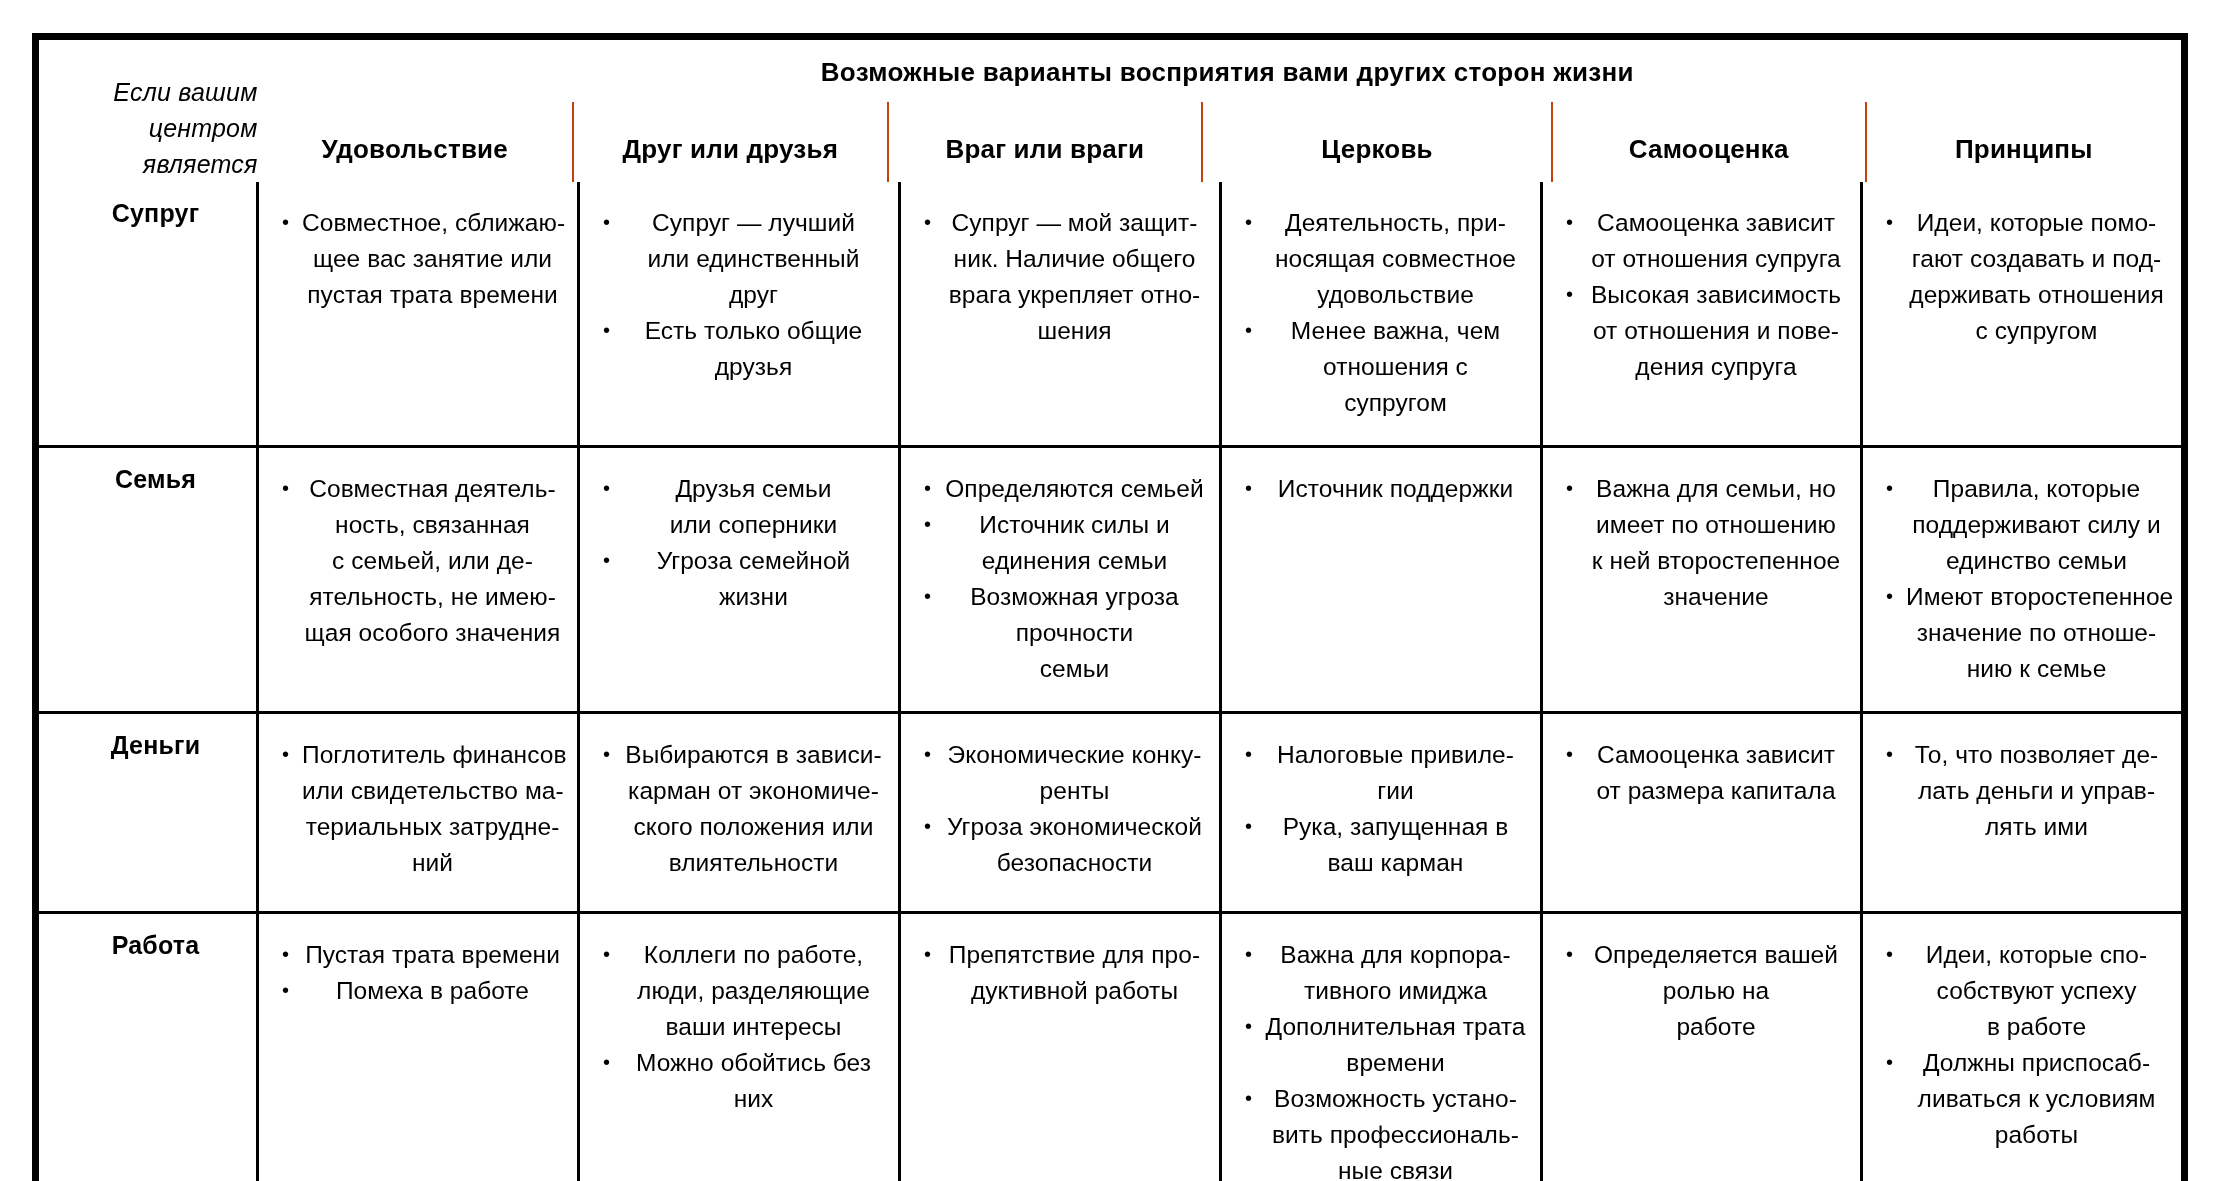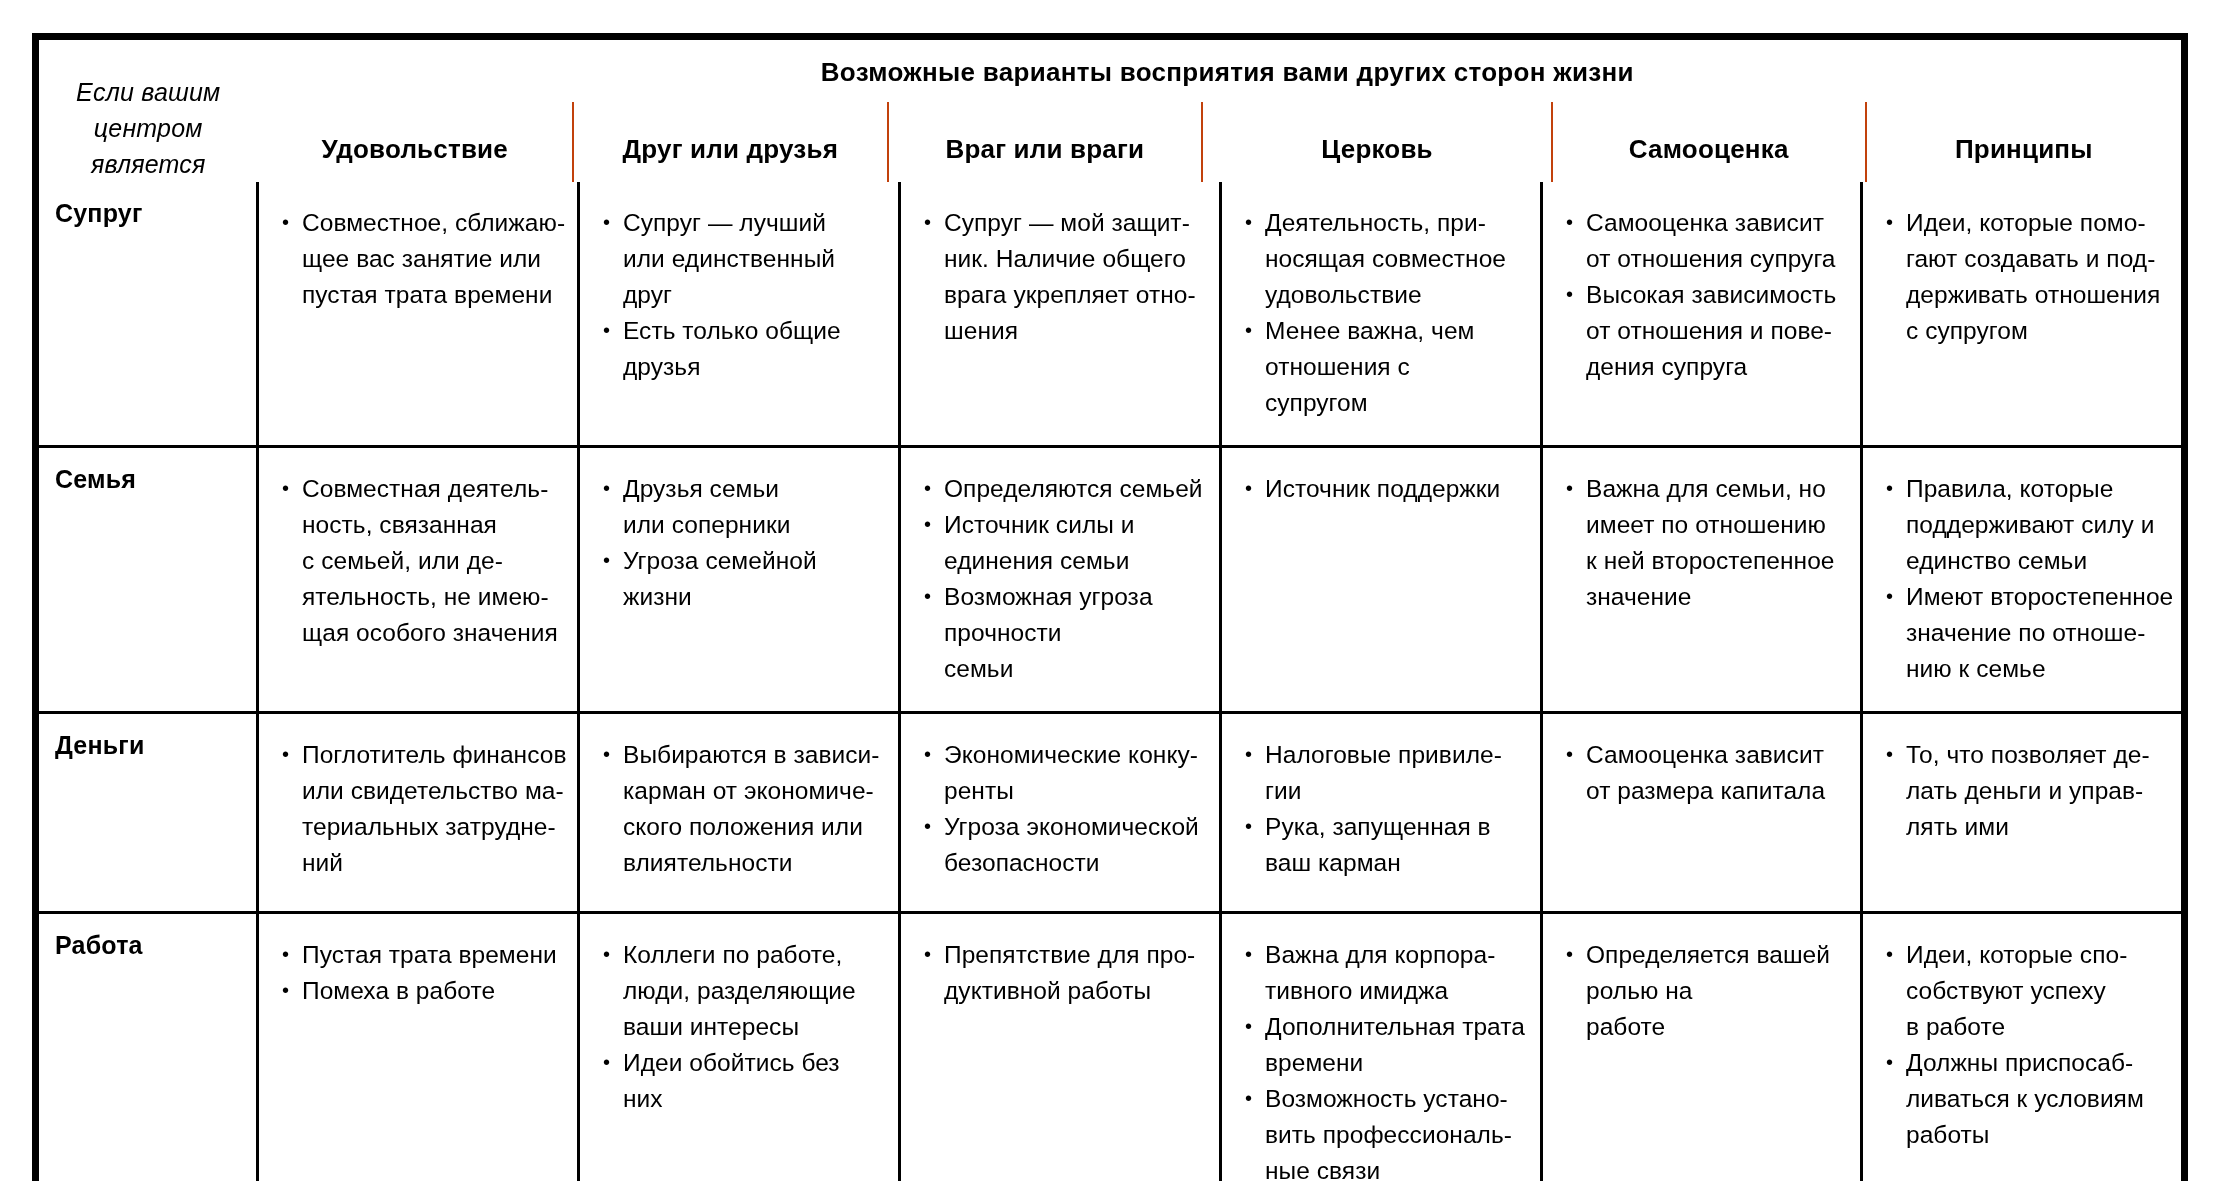--- a/index.html
+++ b/index.html
@@ -41,21 +41,21 @@
   tr.header-row > th {
     border: 0;
     padding: 0;
     vertical-align: bottom;
     background: #fff;
   }
 
   .corner-cell {
     vertical-align: top;
     padding: 14px 0 0 14px;
-    text-align: center;
+    text-align: right;
     border-right: 3px solid #000;
     border-bottom: 3px solid #000;
     height: 142px;
     box-sizing: border-box;
   }
   .corner-cell .corner-line {
     display: block;
     font-style: italic;
     font-weight: normal;
     font-size: 25px;
@@ -108,20 +108,21 @@
   }
   .subhead-cell:first-child { border-left: 0; }
 
   
   tbody td {
     border-left: 3px solid #000;
     border-top: 3px solid #000;
     vertical-align: top;
     padding: 0;
     background: #fff;
+    text-align: center;
   }
   tbody tr:first-child td { border-top: 0; }
   tbody td:first-child { border-left: 0; }
 
   .rowlabel {
     font-weight: bold;
     font-size: 25px;
     padding: 17px 0 0 16px;
     letter-spacing: 0.2px;
     white-space: nowrap;
@@ -415,21 +416,21 @@
             </ul>
           </td>
         <td>
             <ul class="bullets">
               <li>
                 <span class="ln">Коллеги по работе,</span>
                 <span class="ln">люди, разделяющие</span>
                 <span class="ln">ваши интересы</span>
               </li>
               <li>
-                <span class="ln">Идеи обойтись без</span>
+                <span class="ln">Можно обойтись без</span>
                 <span class="ln">них</span>
               </li>
             </ul>
           </td>
         <td>
             <ul class="bullets">
               <li>
                 <span class="ln">Препятствие для про-</span>
                 <span class="ln">дуктивной работы</span>
               </li>

